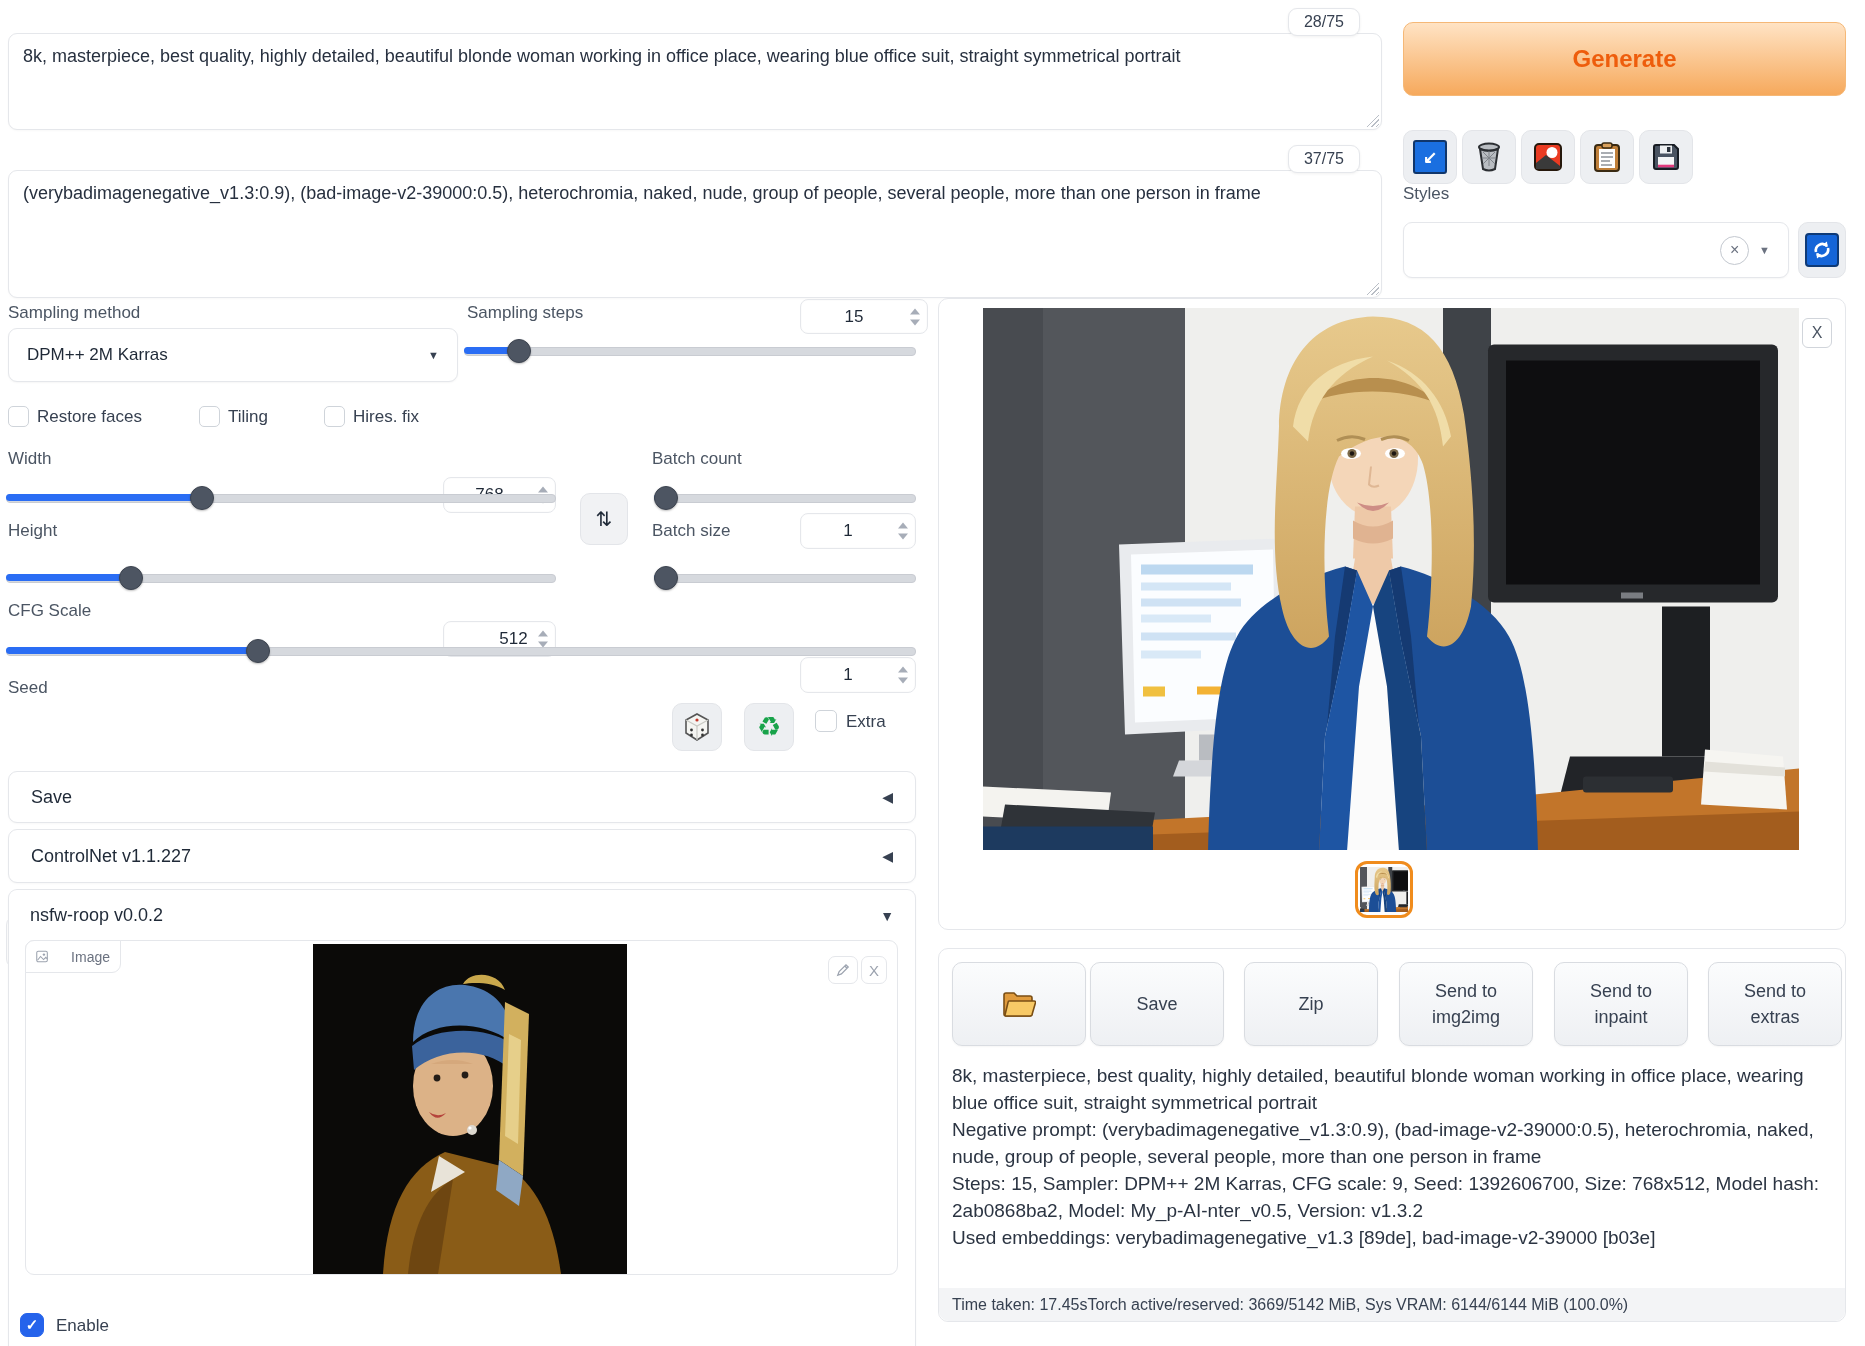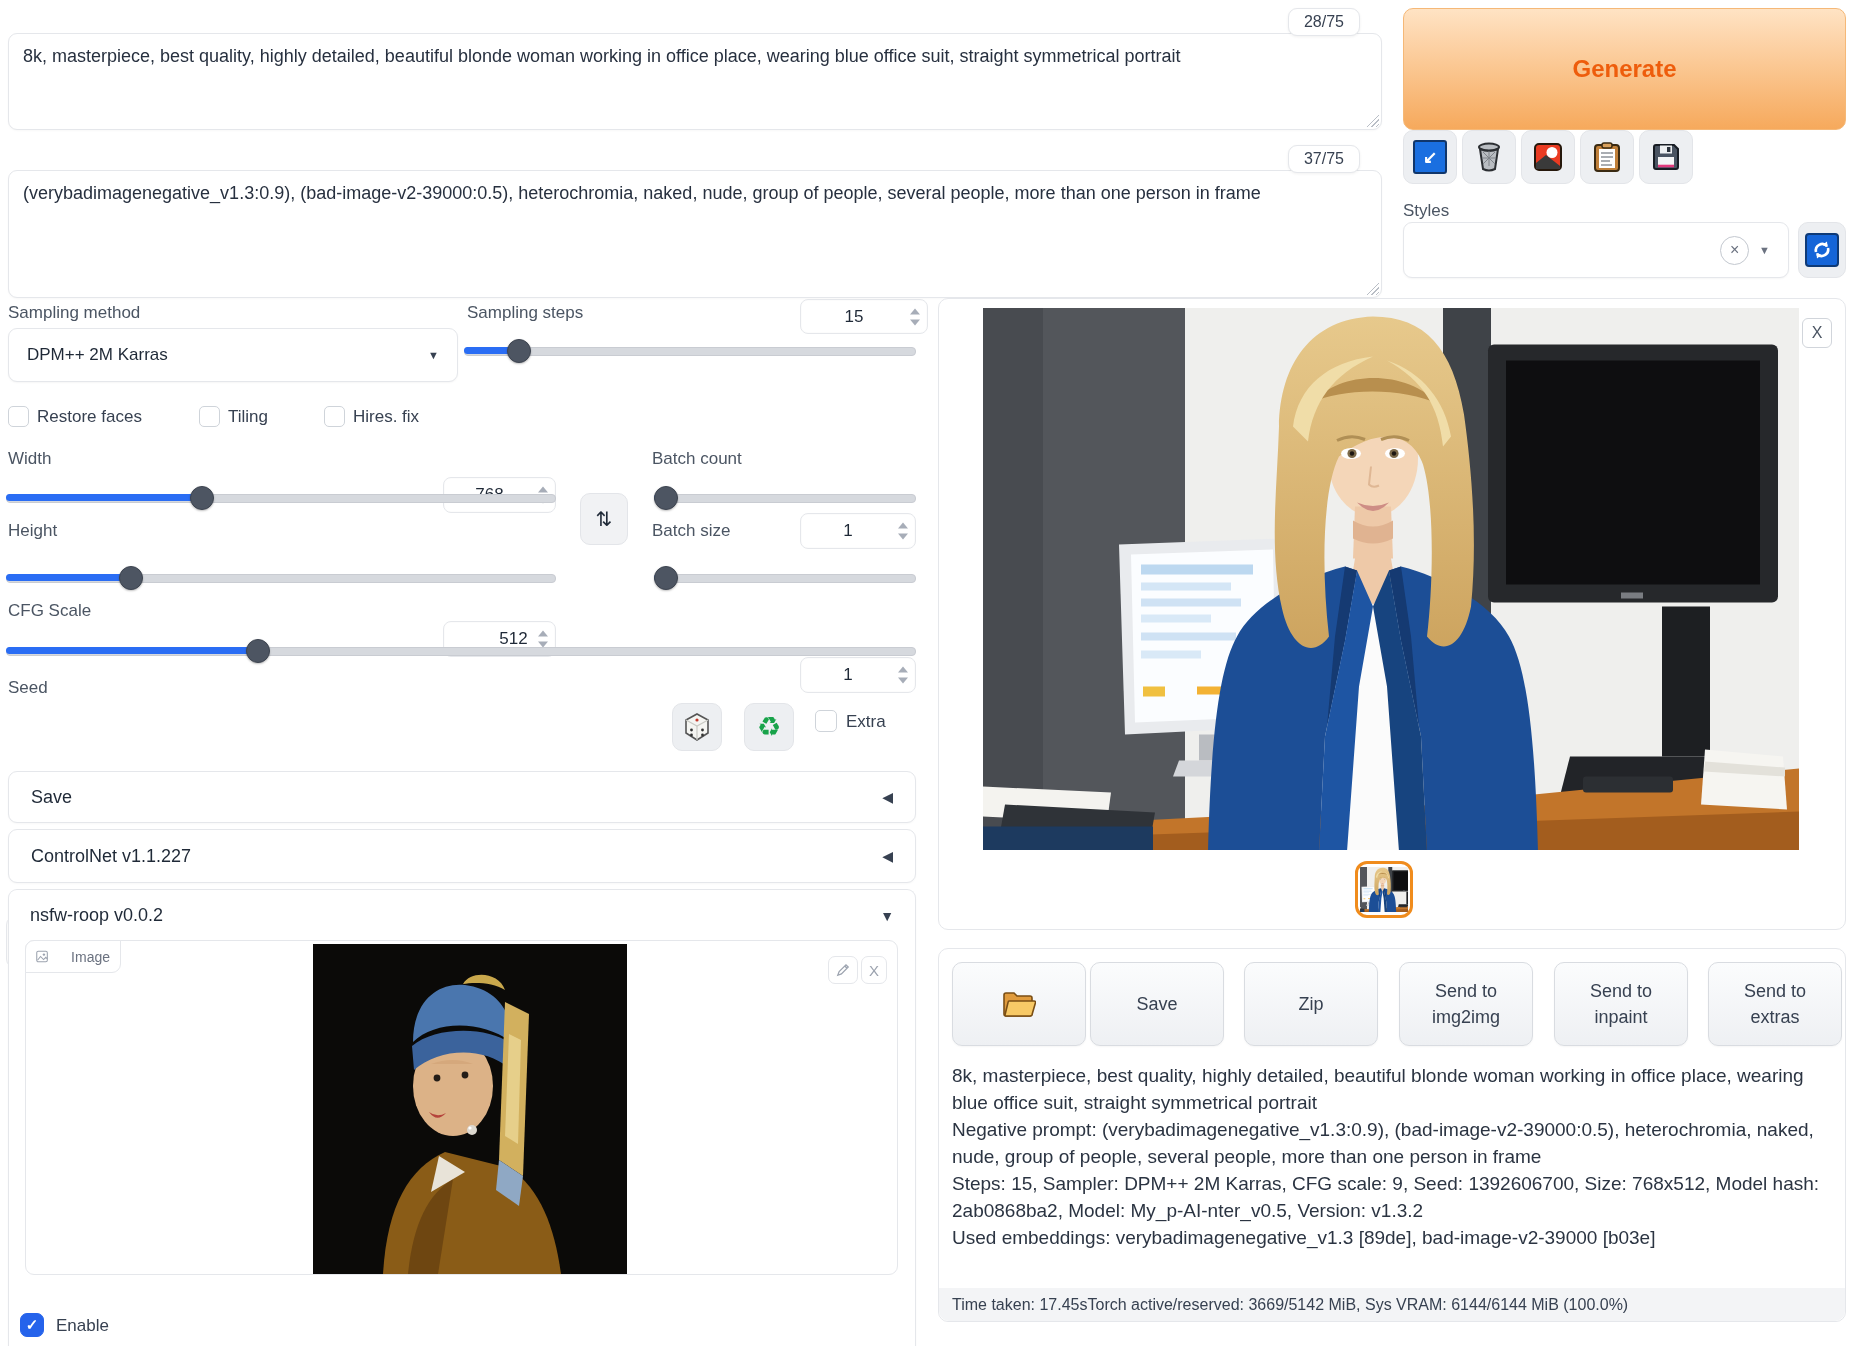--- a/index.html
+++ b/index.html
@@ -159,21 +159,21 @@
     <textarea class="ta" style="">8k, masterpiece, best quality, highly detailed, beautiful blonde woman working in office place, wearing blue office suit, straight symmetrical portrait</textarea>
     <div class="grip"></div>
   </div>
 
   <div class="abs counter" style="left:1288px;top:145px;width:72px;height:28px;">37/75</div>
   <div class="abs" style="left:8px;top:170px;width:1374px;height:128px;">
     <textarea class="ta" style="">(verybadimagenegative_v1.3:0.9), (bad-image-v2-39000:0.5), heterochromia, naked, nude, group of people, several people, more than one person in frame</textarea>
     <div class="grip"></div>
   </div>
 
-  <button class="abs" style="left:1403px;top:8px;width:443px;height:122px;background:url(#) , linear-gradient(180deg,#ffe3c4,#f6a95c);border:1px solid #f5b877;border-radius:10px;cursor:pointer;
+  <button class="abs" style="left:1403px;top:22px;width:443px;height:74px;background:url(#) , linear-gradient(180deg,#ffe3c4,#f6a95c);border:1px solid #f5b877;border-radius:10px;cursor:pointer;
       display:flex;align-items:center;justify-content:center;font-family:'Liberation Sans',sans-serif;font-size:24px;font-weight:bold;color:#ee5d0c;">Generate</button>
 
   <div class="abs iconbtn" style="left:1403px;top:130px;width:54px;height:54px;">
     <span style="width:30px;height:30px;background:#1a6fe0;border:2px solid #10366b;border-radius:3px;display:flex;align-items:center;justify-content:center;color:#fff;font-size:17px;font-weight:bold;">↙</span>
   </div>
   <div class="abs iconbtn" style="left:1462px;top:130px;width:54px;height:54px;">
     <svg width="28" height="30" viewBox="0 0 28 30">
       <ellipse cx="14" cy="5" rx="10" ry="3.4" fill="#b9bdc2" stroke="#2c2f33" stroke-width="2"></ellipse>
       <path d="M5 7 L8 27 Q14 30 20 27 L23 7 Q14 11 5 7 Z" fill="#b9bdc2" stroke="#2c2f33" stroke-width="2"></path>
       <path d="M8 10 L20 22 M20 10 L8 22 M14 9 L14 24 M7 16 L21 16" stroke="#7e8389" stroke-width="1"></path>
@@ -197,21 +197,21 @@
   <div class="abs iconbtn" style="left:1639px;top:130px;width:54px;height:54px;">
     <svg width="28" height="28" viewBox="0 0 28 28">
       <path d="M2 4 Q2 2 4 2 L22 2 L26 6 L26 24 Q26 26 24 26 L4 26 Q2 26 2 24 Z" fill="#4a5462" stroke="#171c23" stroke-width="2"></path>
       <rect x="8" y="2.5" width="12" height="8" fill="#eef0f2"></rect>
       <rect x="15" y="4" width="3.4" height="5" fill="#2a313a"></rect>
       <rect x="6" y="14" width="16" height="10" fill="#f4f5f6"></rect>
       <rect x="6" y="21.7" width="16" height="2.6" fill="#e23a7d"></rect>
     </svg>
   </div>
 
-  <div class="abs lbl" style="left:1403px;top:201px;">Styles</div>
+  <div class="abs lbl" style="left:1403px;top:184px;">Styles</div>
   <div class="abs dd" style="left:1403px;top:222px;width:386px;height:56px;">
     <span></span>
     <span style="display:flex;align-items:center;gap:10px;">
       <span style="width:27px;height:27px;border:1px solid #c3c8cf;border-radius:50%;display:flex;align-items:center;justify-content:center;color:#6b7280;font-size:16px;">×</span>
       <span class="caret" style="color:#6b7280;">▼</span>
     </span>
   </div>
   <div class="abs iconbtn" style="left:1798px;top:222px;width:48px;height:56px;">
     <span style="width:30px;height:30px;background:#1565d8;border:2px solid #0e3a77;border-radius:4px;display:flex;align-items:center;justify-content:center;">
       <svg width="20" height="20" viewBox="0 0 20 20">

